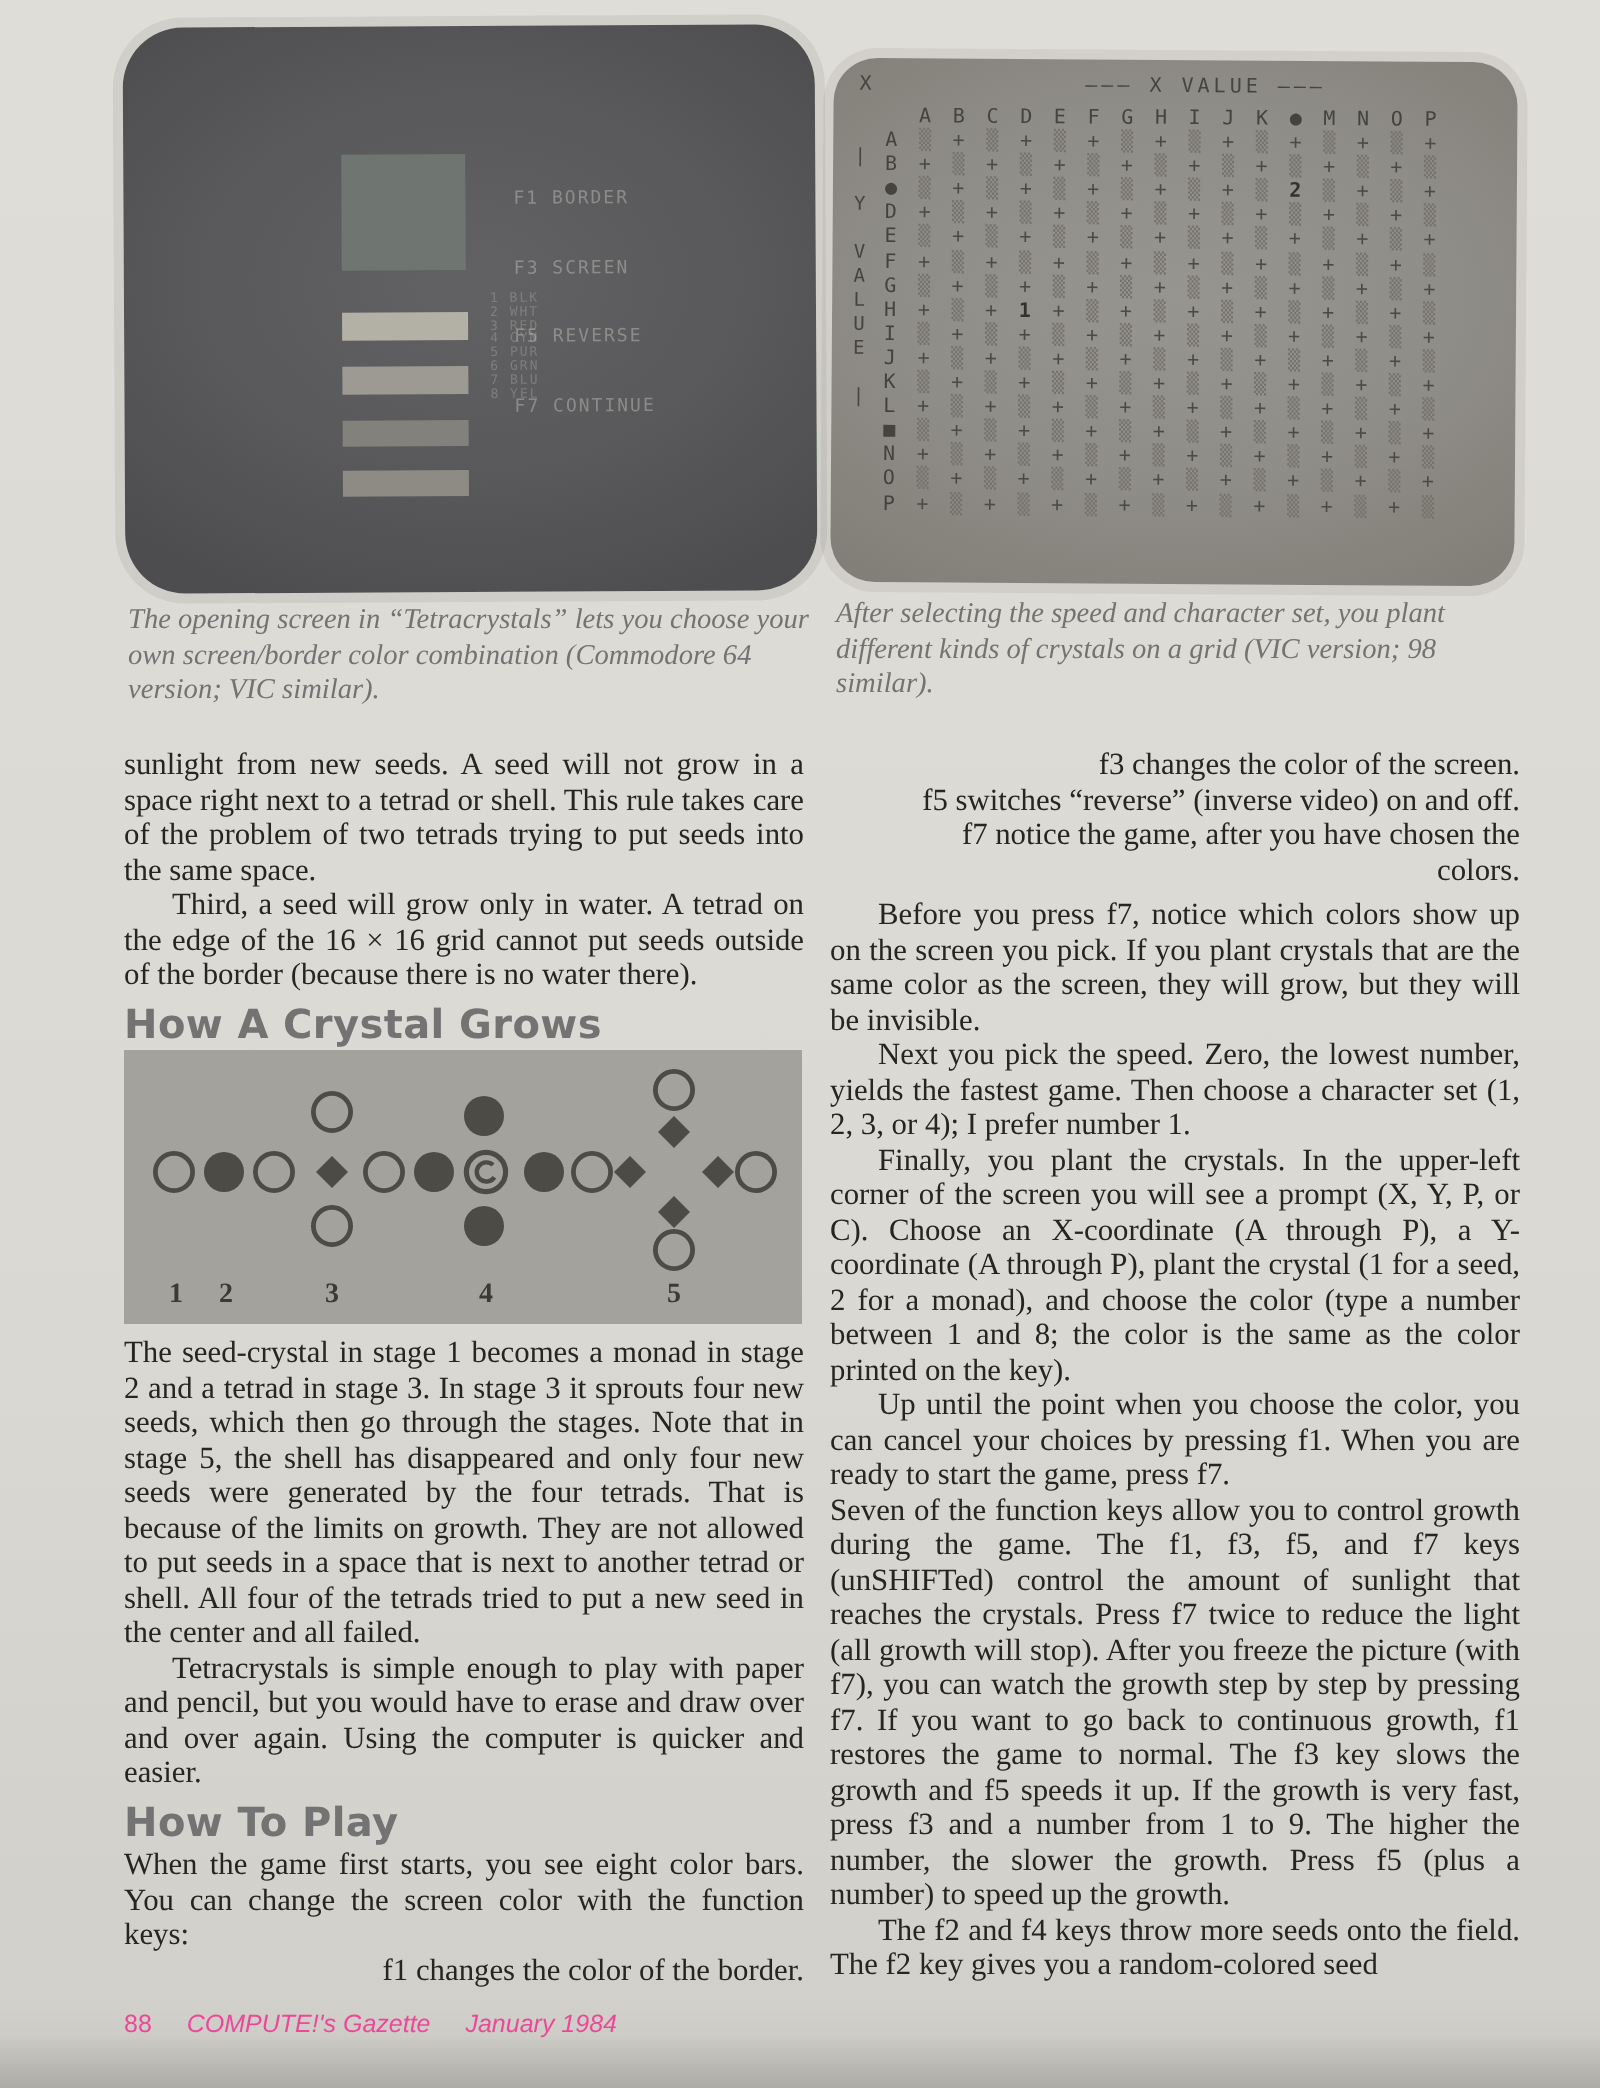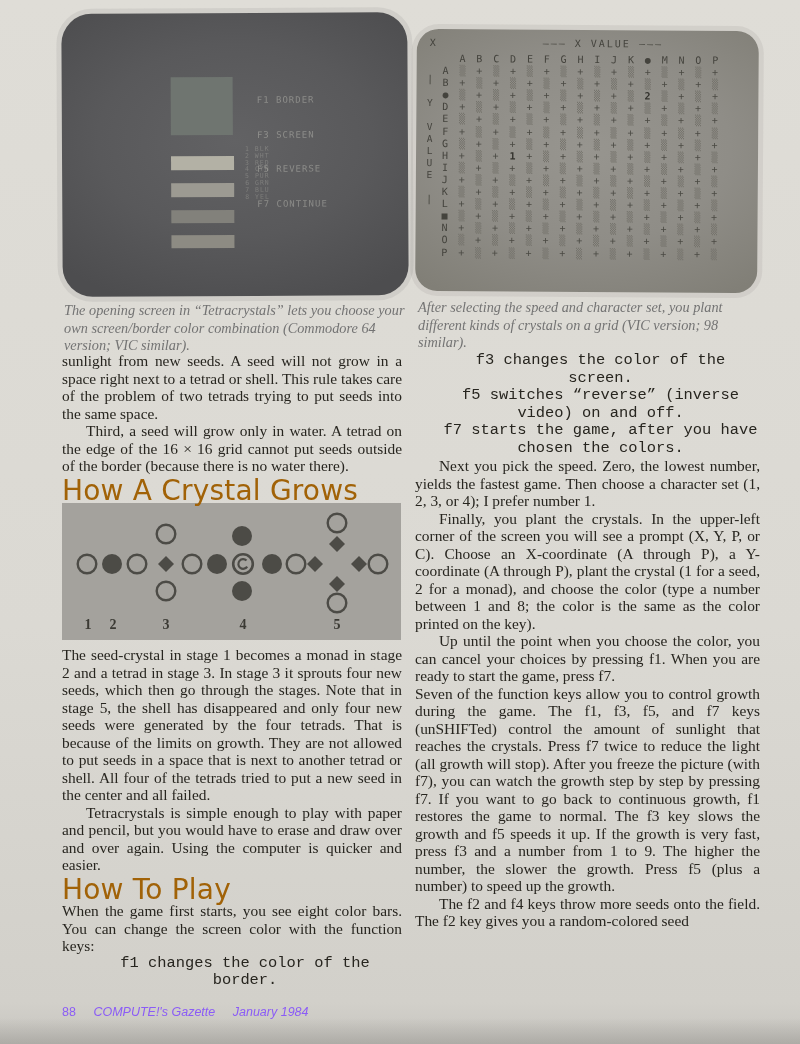--- a/index.html
+++ b/index.html
@@ -37,35 +37,35 @@
   .gridrow{height:12.1px;}
   .cl,.rl{color:#44433d;}
   .h{color:#75736c;}
   .p{color:#4b4a44;}
   .m{color:#33322d;font-weight:bold;}
   
   .caption{position:absolute;font-style:italic;font-size:14.3px;line-height:17.6px;color:#737373;}
   #cap-left{left:64px;top:302px;width:344px;}
   #cap-right{left:418px;top:299px;width:340px;}
   
-  .col{position:absolute;top:352px;font-size:15.4px;line-height:17.5px;
+  .col{position:absolute;top:374px;font-size:15.4px;line-height:17.5px;
     text-align:justify;color:#27251f;}
   #col-left{left:62px;width:340px;}
   #col-right{left:415px;width:345px;}
   .col p{margin:0;}
   p.ind{text-indent:24px;}
   p.mt{margin-top:5px;}
-  .fn{padding-left:26px;margin:3px 0;text-align:center;font-family:Liberation Mono, monospace;}
-  h2{font-family:"DejaVu Sans",sans-serif;font-weight:400;font-size:28px;
-    letter-spacing:0.2px;color:#a16207;margin:7px 0 4px;}
+  .fn{padding-left:26px;margin:3px 0;text-align:right;}
+  h2{font-family:"DejaVu Sans",sans-serif;font-weight:700;font-size:20px;
+    letter-spacing:0.2px;color:#737373;margin:7px 0 4px;}
   
   .figure{width:339px;height:137px;background:#a4a29d;margin:3px 0 6px;}
   
   .footer{position:absolute;left:62px;top:1005px;font-family:"Liberation Sans",sans-serif;
-    font-size:12.5px;color:#8b5cf6;}
+    font-size:12.5px;color:#ec4899;}
   .footer .num{margin-right:14px;}
   .footer .mag{font-style:italic;margin-right:14px;}
   .footer .issue{font-style:italic;}
 </style>
 </head>
 <body>
 
 <div class="page">
 
   <div class="crt" id="crt-left">
@@ -139,21 +139,22 @@
     <p>The seed-crystal in stage 1 becomes a monad in stage 2 and a tetrad in stage 3. In stage 3 it sprouts four new seeds, which then go through the stages. Note that in stage 5, the shell has disappeared and only four new seeds were generated by the four tetrads. That is because of the limits on growth. They are not allowed to put seeds in a space that is next to another tetrad or shell. All four of the tetrads tried to put a new seed in the center and all failed.</p>
     <p class="ind">Tetracrystals is simple enough to play with paper and pencil, but you would have to erase and draw over and over again. Using the computer is quicker and easier.</p>
     <h2>How To Play</h2>
     <p>When the game first starts, you see eight color bars. You can change the screen color with the function keys:</p>
     <p class="fn">f1 changes the color of the border.</p>
   </div>
 
   <div class="col" id="col-right">
     <p class="fn">f3 changes the color of the screen.</p>
     <p class="fn">f5 switches “reverse” (inverse video) on and off.</p>
-    <p class="fn">f7 starts the game, after you have chosen the colors.</p>
+    <p class="fn">f7 notice the game, after you have chosen the colors.</p>
+    <p class="ind mt">Before you press f7, notice which colors show up on the screen you pick. If you plant crystals that are the same color as the screen, they will grow, but they will be invisible.</p>
     <p class="ind">Next you pick the speed. Zero, the lowest number, yields the fastest game. Then choose a character set (1, 2, 3, or 4); I prefer number 1.</p>
     <p class="ind">Finally, you plant the crystals. In the upper-left corner of the screen you will see a prompt (X, Y, P, or C). Choose an X-coordinate (A through P), a Y-coordinate (A through P), plant the crystal (1 for a seed, 2 for a monad), and choose the color (type a number between 1 and 8; the color is the same as the color printed on the key).</p>
     <p class="ind">Up until the point when you choose the color, you can cancel your choices by pressing f1. When you are ready to start the game, press f7.</p>
     <p>Seven of the function keys allow you to control growth during the game. The f1, f3, f5, and f7 keys (unSHIFTed) control the amount of sunlight that reaches the crystals. Press f7 twice to reduce the light (all growth will stop). After you freeze the picture (with f7), you can watch the growth step by step by pressing f7. If you want to go back to continuous growth, f1 restores the game to normal. The f3 key slows the growth and f5 speeds it up. If the growth is very fast, press f3 and a number from 1 to 9. The higher the number, the slower the growth. Press f5 (plus a number) to speed up the growth.</p>
     <p class="ind">The f2 and f4 keys throw more seeds onto the field. The f2 key gives you a random-colored seed</p>
   </div>
 
   <div class="footer">
     <span class="num">88</span>
     <span class="mag">COMPUTE!'s Gazette</span>

